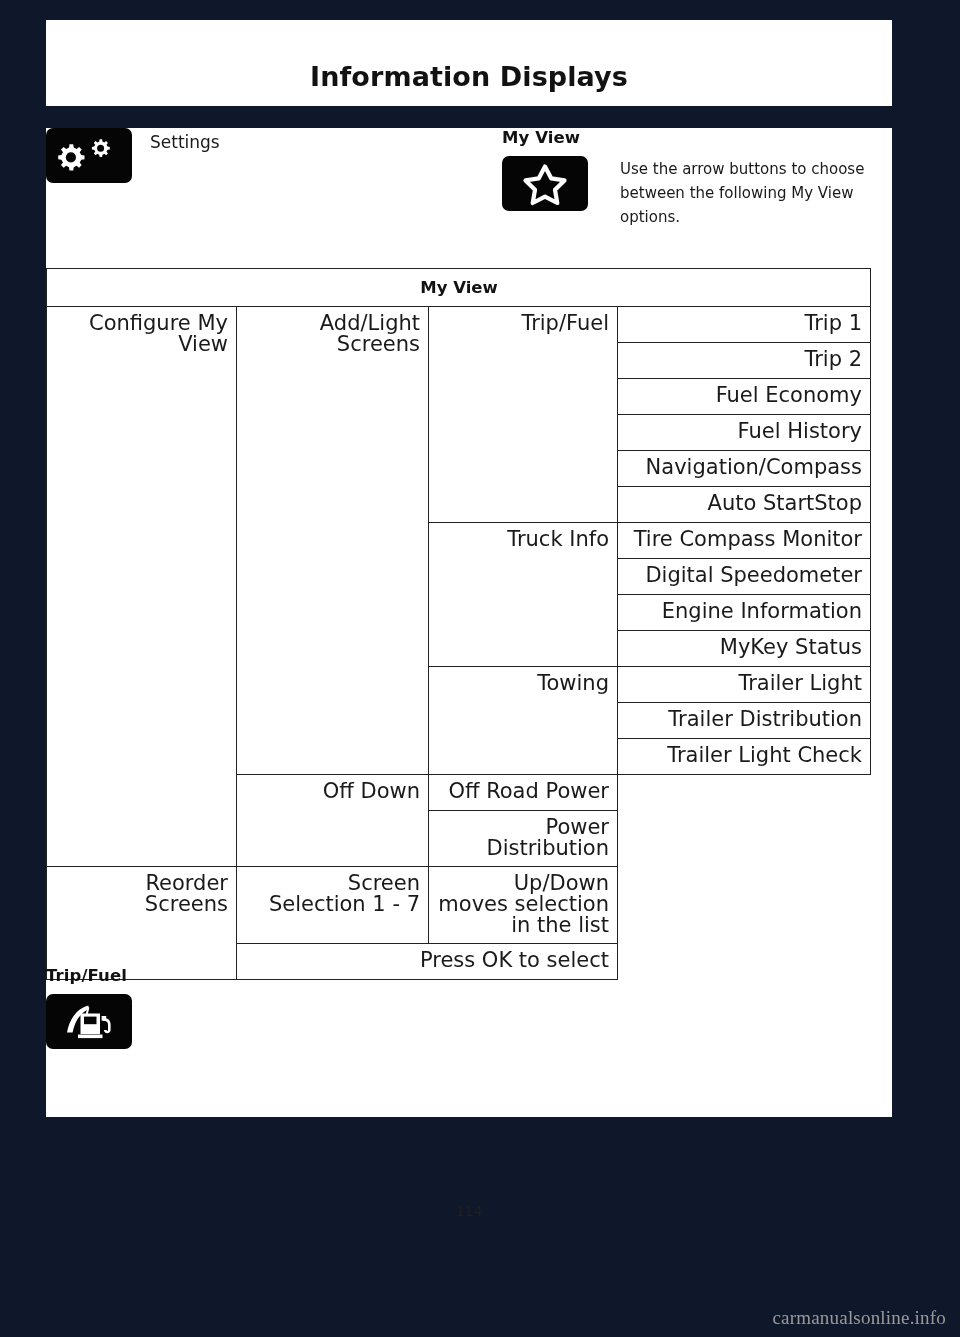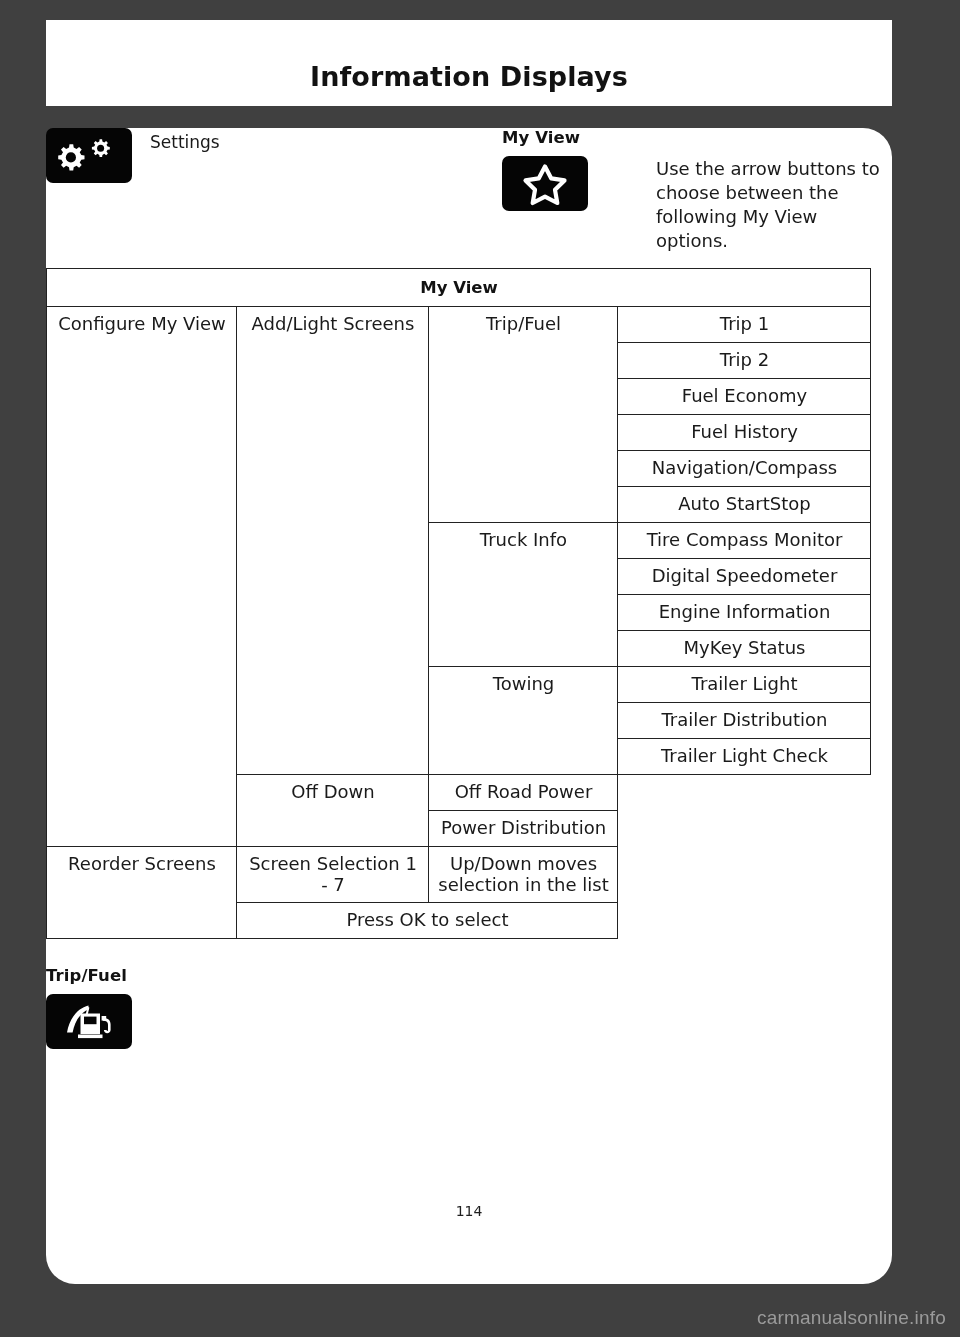--- a/index.html
+++ b/index.html
@@ -6,21 +6,21 @@
   html, body {
     margin: 0; padding: 0;
     background: #000000;
     width: 960px; height: 1337px;
     font-family: "DejaVu Sans", "Liberation Sans", sans-serif;
     -webkit-font-smoothing: antialiased;
   }
   .page {
     position: relative;
     width: 960px; height: 1337px;
-    background: #404040;
+    background: #0f172a;
     overflow: hidden;
   }
 
   
   .header-band {
     position: absolute;
     left: 46px; top: 20px;
     width: 846px; height: 86px;
     background: #ffffff;
     display: flex;
@@ -33,23 +33,22 @@
     font-weight: 700;
     color: #121212;
     letter-spacing: 0.1px;
     white-space: nowrap;
   }
 
   
   .sheet {
     position: absolute;
     left: 46px; top: 128px;
-    width: 846px; height: 1156px;
+    width: 846px; height: 989px;
     background: #ffffff;
-    border-radius: 29px;
   }
 
   .sheet-inner {
     position: relative;
     width: 100%; height: 100%;
     padding: 0;
   }
 
   
   .intro {
@@ -77,25 +76,24 @@
     background: #050505;
     border-radius: 7px;
     display: flex;
     align-items: center;
     justify-content: center;
   }
   .glyph svg { display: block; }
 
   .icon-text {
     padding-left: 32px;
-    font-size: 18px;
+    font-size: 15px;
     line-height: 24px;
     color: #1a1a1a;
     padding-top: 1px;
-    margin-left: 36px;
   }
   .icon-text.tight { padding-top: 3px; }
   .icon-label-inline {
     padding-left: 18px;
     font-size: 17px;
     line-height: 24px;
     color: #1a1a1a;
     padding-top: 2px;
   }
 
@@ -108,25 +106,25 @@
   table.myview {
     border-collapse: collapse;
     width: 824px;
     table-layout: fixed;
     background: #ffffff;
   }
   table.myview td, table.myview th {
     border: 1.4px solid #222222;
     padding: 6px 8px 7px 9px;
     vertical-align: top;
-    font-size: 18px;
+    font-size: 21px;
     line-height: 21px;
     color: #1a1a1a;
     font-weight: 400;
-    text-align: center;
+    text-align: right;
     height: 36px;
   }
   table.myview th.tbl-title {
     text-align: center;
     font-weight: 700;
     font-size: 16.5px;
     padding-top: 8px;
     padding-bottom: 8px;
     color: #121212;
   }
@@ -152,21 +150,21 @@
     color: #1f1f1f;
   }
 
   
   .watermark {
     position: absolute;
     right: 14px; bottom: 8px;
     font-size: 19px;
     color: #9a9a9a;
     letter-spacing: 0.2px;
-    font-family: Liberation Sans, sans-serif;
+    font-family: Liberation Serif, serif;
   }
 </style>
 </head>
 <body>
 
 <div class="page">
 
   <div class="header-band">
     <div class="header-title">Information Displays</div>
   </div>

